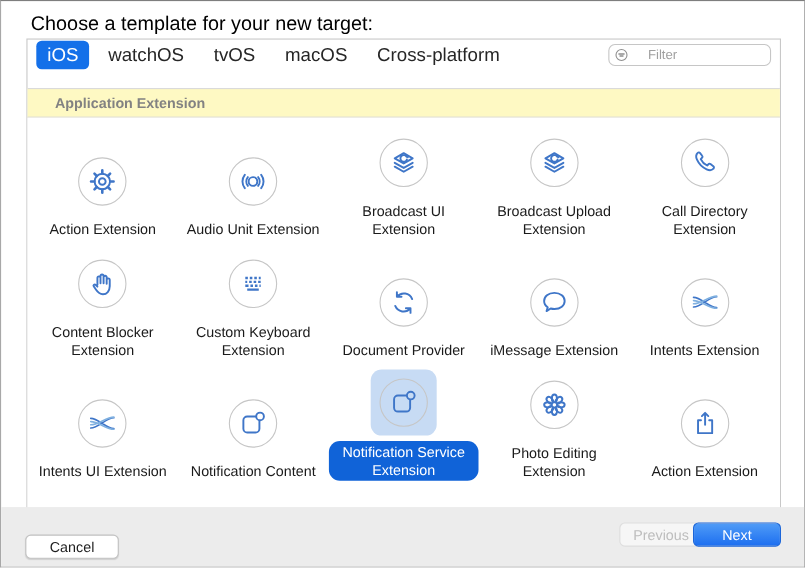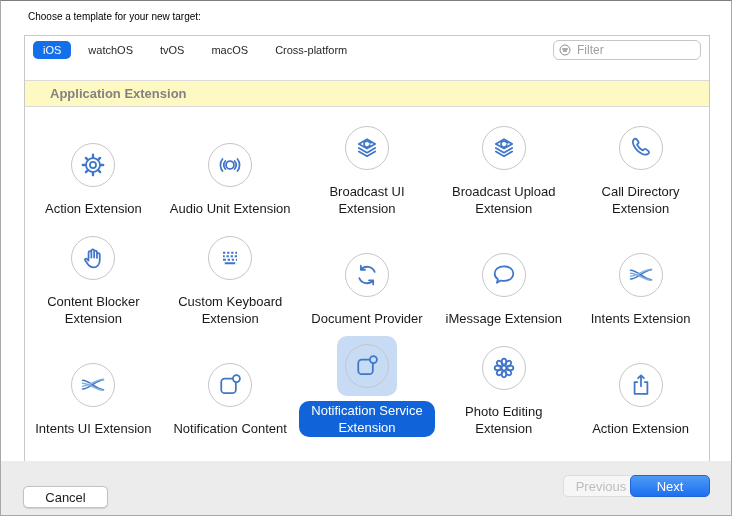--- a/index.html
+++ b/index.html
@@ -1,34 +1,34 @@
 <!DOCTYPE html>
 <html><head>
 <meta charset="utf-8">
 <style>
   html,body{margin:0;padding:0;background:#e8e8e8;}
   .window{
     position:relative;width:732px;height:516px;box-sizing:border-box;
     background:#fff;border:1px solid #a8a8a8;border-top:1px solid #7e7e7e;
     font-family:"Liberation Sans",sans-serif;overflow:hidden;
   }
-  .title{position:absolute;left:27px;top:10px;font-size:10px;color:#000;}
+  .title{position:absolute;left:27px;top:10px;font-size:18px;color:#000;}
   .panel{
     position:absolute;left:23px;top:34px;width:686px;height:428px;
     box-sizing:border-box;border:1px solid #c8c8c8;background:#fff;
     display:flex;flex-direction:column;
   }
   .tabbar{height:28px;display:flex;align-items:center;padding:0 8px;flex:0 0 auto;}
   .tabs{display:flex;align-items:center;}
-  .tab{font-size:11px;color:#262626;padding:3px 10px;border-radius:5px;margin-right:7px;cursor:default;white-space:nowrap;}
+  .tab{font-size:17px;color:#262626;padding:3px 10px;border-radius:5px;margin-right:7px;cursor:default;white-space:nowrap;}
   .tab.selected{background:#1470e9;color:#fff;}
   .filter{
     margin-left:auto;width:148px;height:20px;box-sizing:border-box;
     border:1px solid #c6c6c6;border-radius:6px;background:#fff;
-    display:flex;align-items:center;padding:0 5px;gap:4px;
+    display:flex;align-items:center;padding:0 5px;gap:16px;
   }
   .filter input{
     border:none;outline:none;flex:1;min-width:0;font-size:12px;
     font-family:"Liberation Sans",sans-serif;color:#444;background:transparent;
   }
   .filter input::placeholder{color:#a0a0a0;}
   .secheader{
     flex:0 0 auto;height:27px;box-sizing:border-box;background:#fef9c3;
     border-top:1px solid #dadada;border-bottom:1px solid #dadada;
     display:flex;align-items:center;padding-left:25px;

